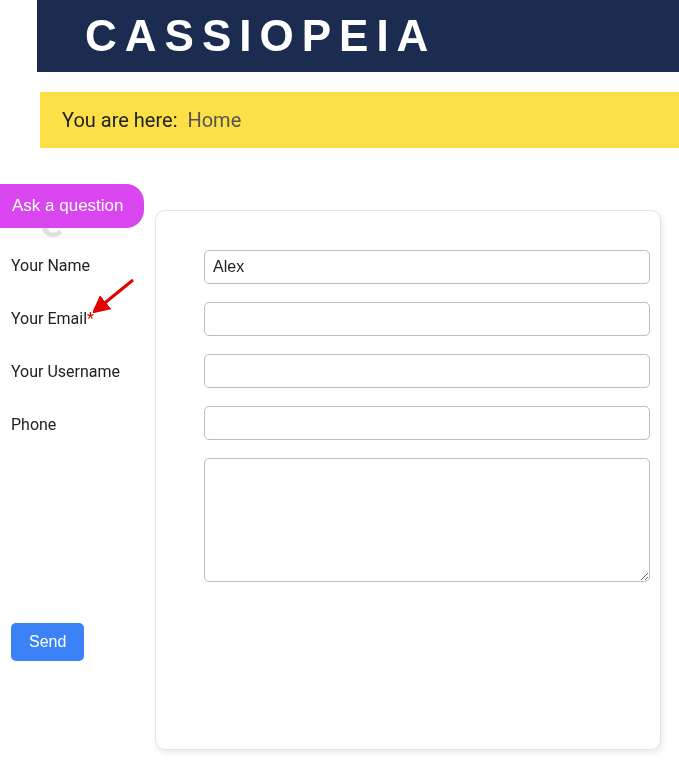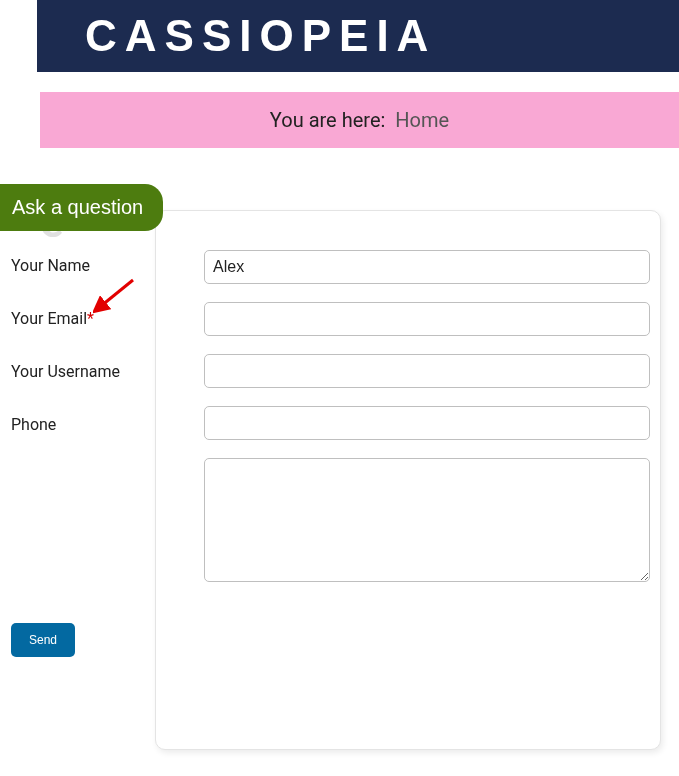--- a/index.html
+++ b/index.html
@@ -26,41 +26,40 @@
   }
   .brand {
     color: #fff;
     font-size: 44px;
     font-weight: 700;
     letter-spacing: 8px;
     font-family: Arial, Helvetica, sans-serif;
   }
   .breadcrumb-wrap {
     margin: 20px 0 0 40px;
-    background: #f9a8d4;
+    background: #fde047;
     padding: 16px 22px;
     width: calc(100% - 40px);
-    text-align: center;
   }
   .breadcrumb-label {
     font-size: 20px;
     color: #222;
     margin-right: 6px;
   }
   .breadcrumb-link {
     font-size: 20px;
     color: #555;
   }
   .ask-btn {
     position: absolute;
     left: 0;
     top: 184px;
-    background: #4d7c0f;
+    background: #d946ef;
     color: #fff;
-    font-size: 20px;
+    font-size: 17px;
     padding: 12px 20px 12px 12px;
     border: none;
     border-radius: 0 18px 18px 0;
     cursor: pointer;
     z-index: 5;
   }
   .faded-title {
     position: absolute;
     left: 40px;
     top: 196px;
@@ -126,26 +125,26 @@
   }
   .counter {
     font-size: 16px;
     color: #222;
     margin-top: 10px;
   }
   .send-btn {
     position: absolute;
     left: 11px;
     top: 623px;
-    background: #0369a1;
+    background: #3b82f6;
     color: #fff;
     border: none;
     border-radius: 5px;
     padding: 10px 18px;
-    font-size: 12px;
+    font-size: 16px;
     cursor: pointer;
     z-index: 3;
   }
   .arrow {
     position: absolute;
     left: 93px;
     top: 276px;
     z-index: 6;
     pointer-events: none;
   }

